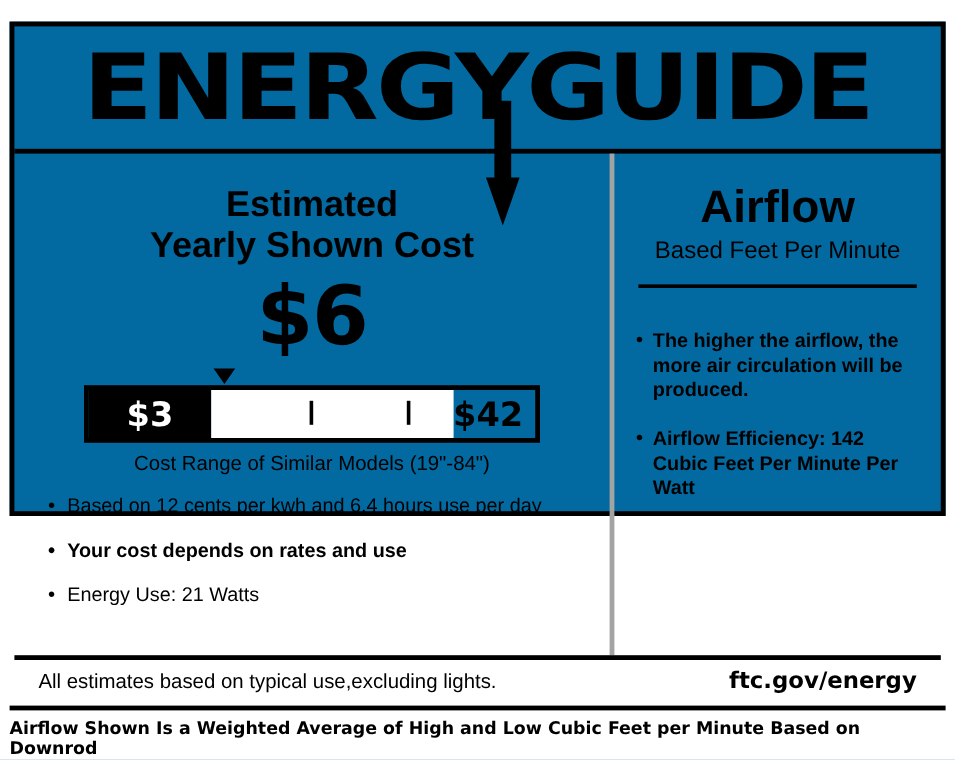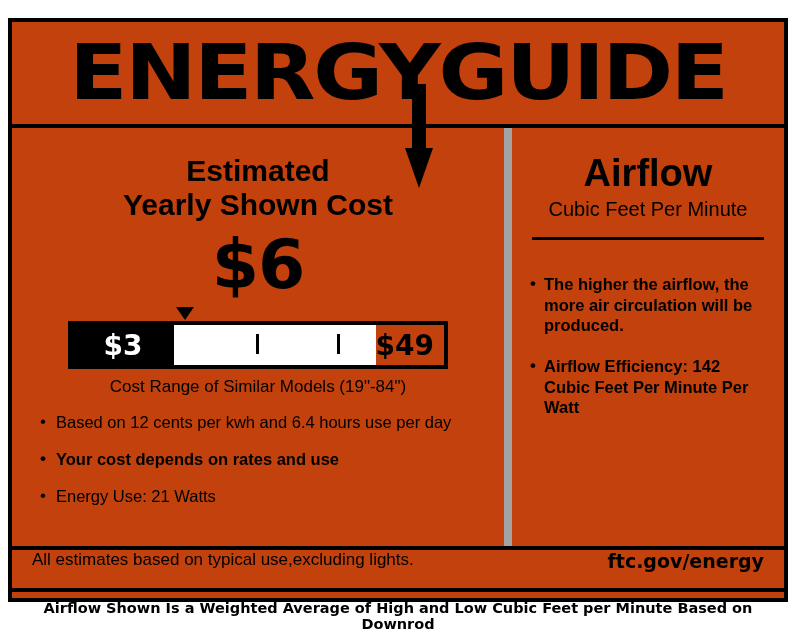--- a/index.html
+++ b/index.html
@@ -21,24 +21,24 @@
     height: 633px;
     box-sizing: border-box;
   }
 
   
   .card {
     position: absolute;
     left: 8px;
     top: 18px;
     width: 780px;
-    height: 584px;
+    height: 412px;
     border: 4px solid #000;
     box-sizing: border-box;
-    background: #c2410c;
+    background: #0369a1;
   }
 
   
   .header {
     position: relative;
     height: 106px;
     border-bottom: 4px solid #000;
     box-sizing: border-box;
     overflow: hidden;
   }
@@ -85,21 +85,21 @@
 
   
   .body {
     position: relative;
     height: 418px;
     display: flex;
   }
   .col-left {
     position: relative;
     width: 500px;
-    border-right: 8px solid #a3a3a3;
+    border-right: 4px solid #a3a3a3;
     box-sizing: border-box;
   }
   .col-right {
     position: relative;
     flex: 1;
     box-sizing: border-box;
   }
 
   
   .est-line1,
@@ -253,23 +253,23 @@
     top: -1px;
   }
 
   
   .footer {
     position: relative;
     height: 48px;
     border-top: 4px solid #000;
     box-sizing: border-box;
     display: flex;
-    align-items: flex-start;
+    align-items: flex-end;
     justify-content: space-between;
-    padding: 0 20px;
+    padding: 16px 20px;
   }
   .footer-note {
     font-size: 17px;
   }
   .footer-url {
     font-family: "DejaVu Sans", sans-serif;
     font-size: 19px;
     font-weight: 700;
     margin-left: 32px;
   }
@@ -281,21 +281,20 @@
     top: 588px;
     width: 780px;
     border-top: 4px solid #000;
     box-sizing: border-box;
     padding-top: 8px;
   }
   .bottom-strip .txt {
     font-family: "DejaVu Sans", sans-serif;
     font-size: 14.5px;
     font-weight: 700;
-    text-align: center;
   }
 </style>
 </head>
 <body>
 
 <div class="label-root">
 
   <div class="card">
 
     <div class="header">
@@ -315,35 +314,35 @@
         <div class="big-cost">$6</div>
 
         <div class="range-wrap">
           <div class="range-pointer"></div>
           <div class="range-bar">
             <div class="range-low">$3</div>
             <div class="range-mid">
               <div class="tick t1"></div>
               <div class="tick t2"></div>
             </div>
-            <div class="range-high">$49</div>
+            <div class="range-high">$42</div>
           </div>
           <div class="range-caption">Cost Range of Similar Models (19"-84")</div>
         </div>
 
         <ul class="bullets">
           <li>Based on 12 cents per kwh and 6.4 hours use per day</li>
           <li class="bold">Your cost depends on rates and use</li>
           <li>Energy Use: 21 Watts</li>
         </ul>
       </div>
 
       <div class="col-right">
         <div class="airflow-title">Airflow</div>
-        <div class="airflow-units">Cubic Feet Per Minute</div>
+        <div class="airflow-units">Based Feet Per Minute</div>
         <div class="hr-mid"></div>
         <ul class="bullets-right">
           <li>The higher the airflow, the more air circulation will be produced.</li>
           <li>Airflow Efficiency: 142 Cubic Feet Per Minute Per Watt</li>
         </ul>
       </div>
 
     </div>
 
     <div class="footer">

